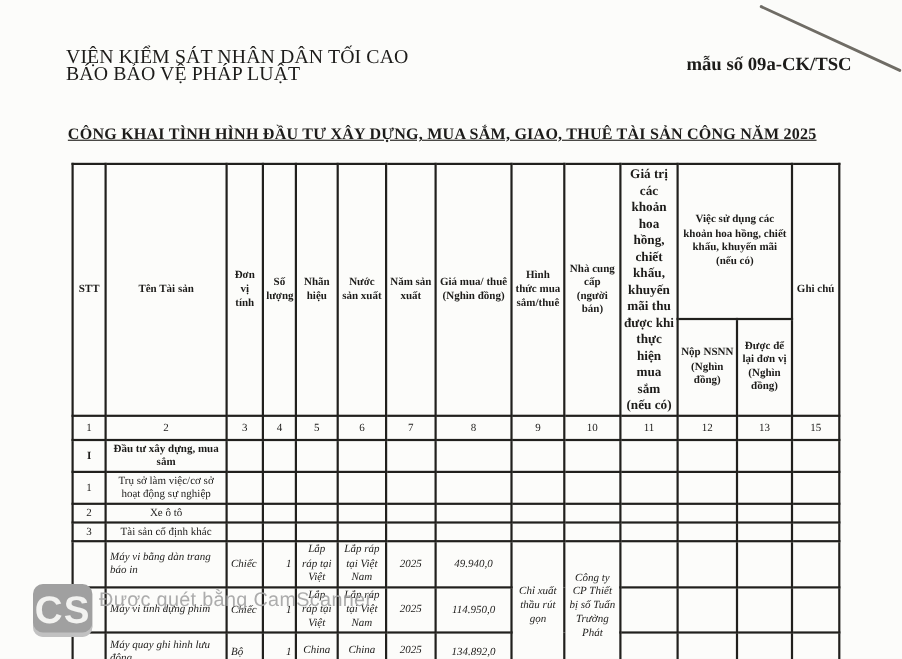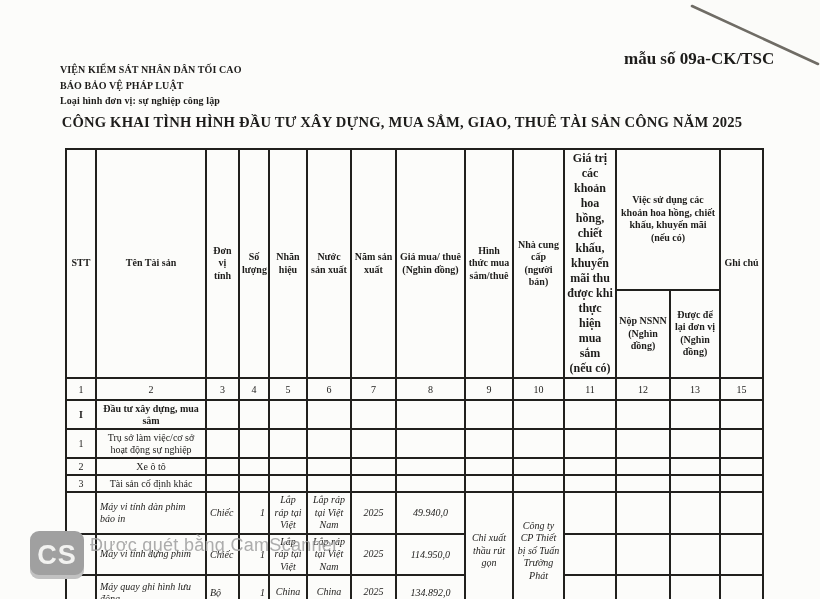--- a/index.html
+++ b/index.html
@@ -7,32 +7,32 @@
     position:relative;
     width:820px;height:599px;
     background:#fcfcfa;
     font-family:"Liberation Serif", serif;
     color:#1d1c1a;
     overflow:hidden;
     margin:0 auto;
   }
   
   .letterhead{
-    position:absolute;left:60px;top:62px;
-    font-weight:bold;font-size:10px;line-height:15.5px;
+    position:absolute;left:60px;top:44px;
+    font-weight:normal;font-size:18px;line-height:15.5px;
     letter-spacing:.1px;
   }
   .form-number{
     position:absolute;left:624px;top:49px;
     font-weight:bold;font-size:17px;
   }
   .doc-title{
     position:absolute;left:40px;top:114px;width:724px;
     text-align:center;font-weight:bold;font-size:14.6px;
-    letter-spacing:.2px;white-space:nowrap;
+    letter-spacing:.2px;white-space:nowrap;text-decoration:underline;
   }
   
   .corner-fold{position:absolute;top:0;right:0;}
   
   table.main{
     position:absolute;left:65px;top:148px;width:697px;
     border-collapse:collapse;table-layout:fixed;
   }
   table.main th, table.main td{
     border:2px solid #21201d;
@@ -64,39 +64,38 @@
   td.unit{font-style:italic;padding-left:3px}
   td.qty{font-style:italic;text-align:right;padding-right:3px}
   td.mid{font-style:italic;text-align:center;line-height:1.25}
   td.price{font-style:italic;text-align:center;padding-right:4px;font-size:10.5px}
   
   .wm-logo{
     position:absolute;left:30px;top:531px;width:54px;height:48px;
     background:#a0a0a0;border-radius:9px;
     display:flex;align-items:center;justify-content:center;
     font-family:"Liberation Sans",sans-serif;font-weight:bold;
-    font-size:27px;color:#f2f2f0;letter-spacing:1px;
+    font-size:35px;color:#f2f2f0;letter-spacing:1px;
     box-shadow:inset 0 -4px 0 rgba(255,255,255,.35);
   }
   .wm-text{
     position:absolute;left:90px;top:535px;
     font-family:"Liberation Sans",sans-serif;
     font-size:18px;color:rgba(163,163,163,.9);
     letter-spacing:.3px;white-space:nowrap;
   }
 </style>
 </head>
 <body>
 
 <div class="page">
 
   <div class="letterhead">
     <div>VIỆN KIỂM SÁT NHÂN DÂN TỐI CAO</div>
     <div>BÁO BẢO VỆ PHÁP LUẬT</div>
-    <div>Loại hình đơn vị: sự nghiệp công lập</div>
   </div>
 
   <div class="form-number">mẫu số 09a-CK/TSC</div>
 
   <svg class="corner-fold" width="130" height="68">
     <polygon points="4,4 130,62 130,0 4,0" fill="#fbfbf9"></polygon>
     <line x1="2" y1="6" x2="128" y2="64" stroke="#57534c" stroke-width="2.6" stroke-linecap="round" opacity="0.85"></line>
   </svg>
 
   <div class="doc-title">CÔNG KHAI TÌNH HÌNH ĐẦU TƯ XÂY DỰNG, MUA SẮM, GIAO, THUÊ TÀI SẢN CÔNG NĂM 2025</div>
@@ -221,21 +220,21 @@
       <td></td>
           <td></td>
       <td></td>
           <td></td>
       <td></td>
           <td></td>
     </tr>
 
     <tr class="r-a1">
       <td></td>
-      <td class="asset-name">Máy vi tính dàn phim báo in</td>
+      <td class="asset-name">Máy vi bằng dàn trang báo in</td>
       <td class="unit">Chiếc</td>
       <td class="qty">1</td>
       <td class="mid">Lắp ráp tại Việt</td>
       <td class="mid">Lắp ráp tại Việt Nam</td>
       <td class="mid">2025</td>
       <td class="price">49.940,0</td>
       <td class="mid" rowspan="3">Chỉ xuất thầu rút gọn</td>
       <td class="mid" rowspan="3">Công ty CP Thiết bị số Tuấn Trường Phát</td>
       <td></td>
           <td></td>

